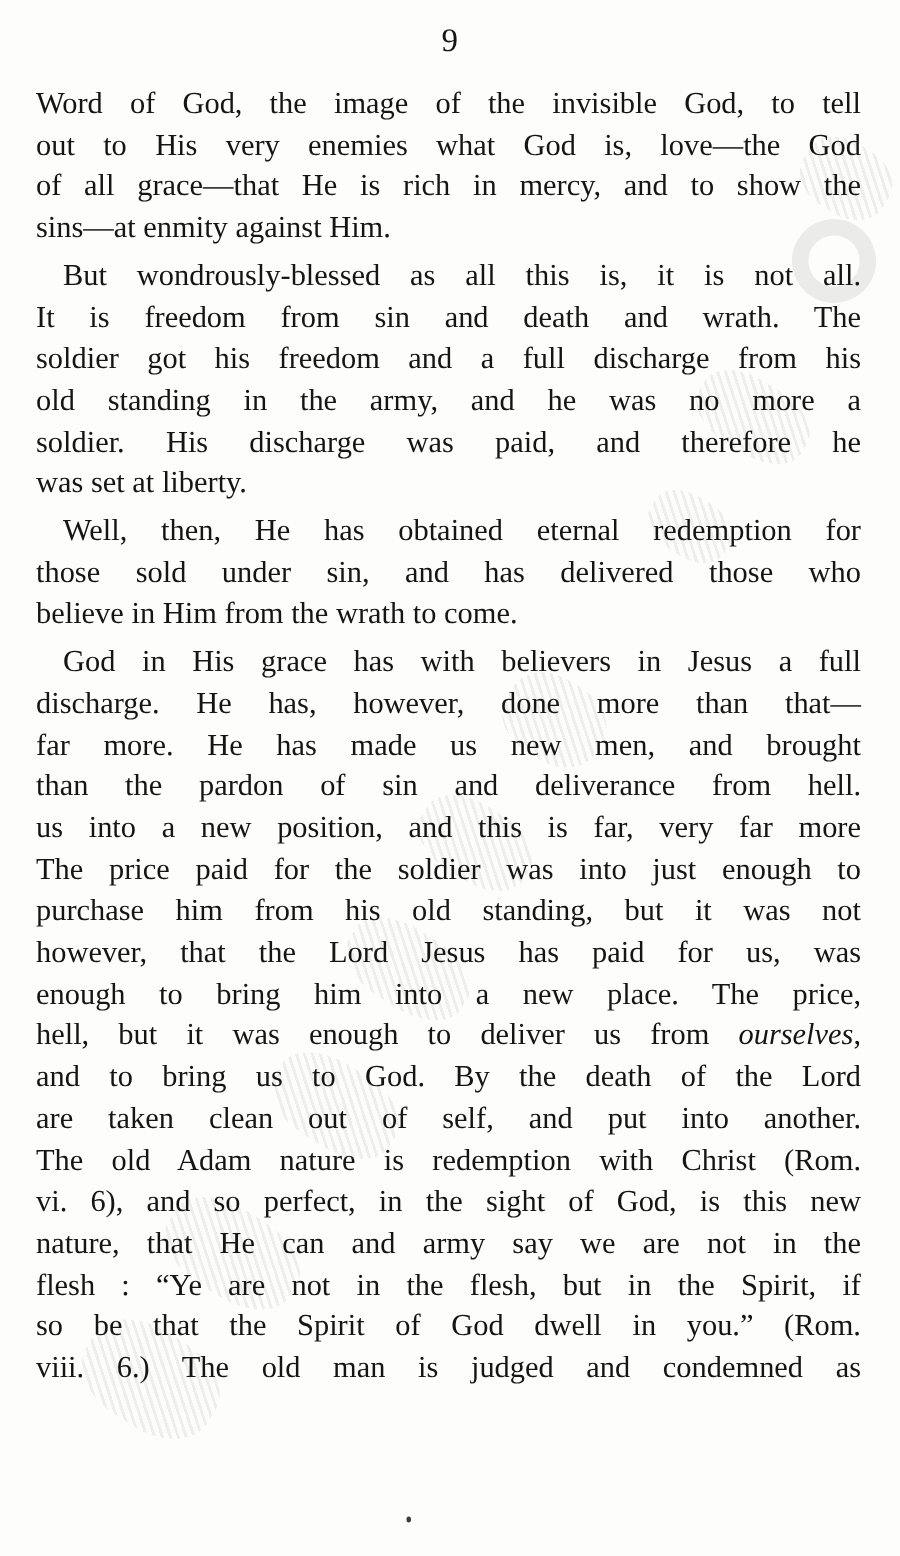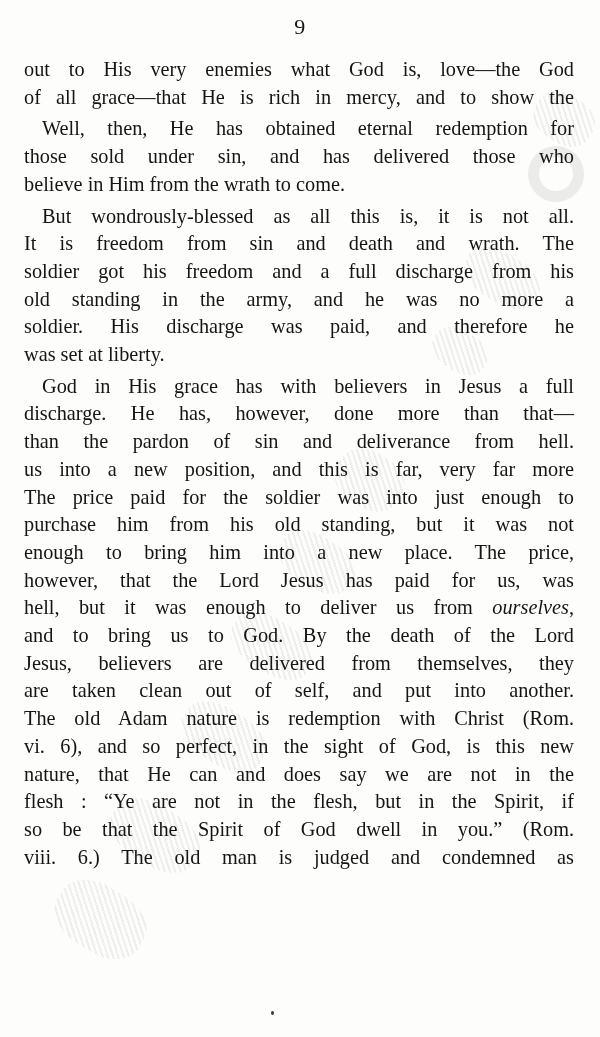--- a/index.html
+++ b/index.html
@@ -97,52 +97,54 @@
     <div class="wm-blob" style="left:126px; top:788px; width:58px; height:95px;"></div>
     <div class="wm-blob" style="left:68px;  top:872px; width:65px; height:95px;"></div>
   </div>
 
   <div class="text-layer">
     <div class="page-number">9</div>
 
     <div class="text-body">
 
     <div class="para">
+          <div class="line"><span>Word of God, the image of the invisible God, to tell</span></div>
           <div class="line"><span>out to His very enemies what God is, love—the God</span></div>
           <div class="line"><span>of all grace—that He is rich in mercy, and to show the</span></div>
-        </div>
-        <div class="para">
-          <div class="line first-indent"><span>Well, then, He has obtained eternal redemption for</span></div>
-          <div class="line"><span>those sold under sin, and has delivered those who</span></div>
-          <div class="line para-end"><span>believe in Him from the wrath to come.</span></div>
+          <div class="line para-end"><span>sins—at enmity against Him.</span></div>
         </div>
         <div class="para">
           <div class="line first-indent"><span>But wondrously-blessed as all this is, it is not all.</span></div>
           <div class="line"><span>It is freedom from sin and death and wrath. The</span></div>
           <div class="line"><span>soldier got his freedom and a full discharge from his</span></div>
           <div class="line"><span>old standing in the army, and he was no more a</span></div>
           <div class="line"><span>soldier. His discharge was paid, and therefore he</span></div>
           <div class="line para-end"><span>was set at liberty.</span></div>
         </div>
         <div class="para">
+          <div class="line first-indent"><span>Well, then, He has obtained eternal redemption for</span></div>
+          <div class="line"><span>those sold under sin, and has delivered those who</span></div>
+          <div class="line para-end"><span>believe in Him from the wrath to come.</span></div>
+        </div>
+        <div class="para">
           <div class="line first-indent"><span>God in His grace has with believers in Jesus a full</span></div>
           <div class="line"><span>discharge. He has, however, done more than that—</span></div>
+          <div class="line"><span>far more. He has made us new men, and brought</span></div>
           <div class="line"><span>than the pardon of sin and deliverance from hell.</span></div>
           <div class="line"><span>us into a new position, and this is far, very far more</span></div>
           <div class="line"><span>The price paid for the soldier was into just enough to</span></div>
           <div class="line"><span>purchase him from his old standing, but it was not</span></div>
+          <div class="line"><span>however, that the Lord Jesus has paid for us, was</span></div>
           <div class="line"><span>enough to bring him into a new place. The price,</span></div>
-          <div class="line"><span>however, that the Lord Jesus has paid for us, was</span></div>
           <div class="line"><span>hell, but it was enough to deliver us from </span><em>ourselves</em><span>,</span></div>
           <div class="line"><span>and to bring us to God. By the death of the Lord</span></div>
-          <div class="line"><span>Jesus, believers are delivered from themselves, they</span></div>
           <div class="line"><span>are taken clean out of self, and put into another.</span></div>
           <div class="line"><span>The old Adam nature is redemption with Christ (Rom.</span></div>
           <div class="line"><span>vi. 6), and so perfect, in the sight of God, is this new</span></div>
-          <div class="line"><span>nature, that He can and does say we are not in the</span></div>
+          <div class="line"><span>nature, that He can and army say we are not in the</span></div>
           <div class="line"><span>flesh : “Ye are not in the flesh, but in the Spirit, if</span></div>
           <div class="line"><span>so be that the Spirit of God dwell in you.” (Rom.</span></div>
           <div class="line"><span>viii. 6.) The old man is judged and condemned as</span></div>
         </div>
       </div>
   </div>
 
   <div class="scan-speck"></div>
 </div>
 

